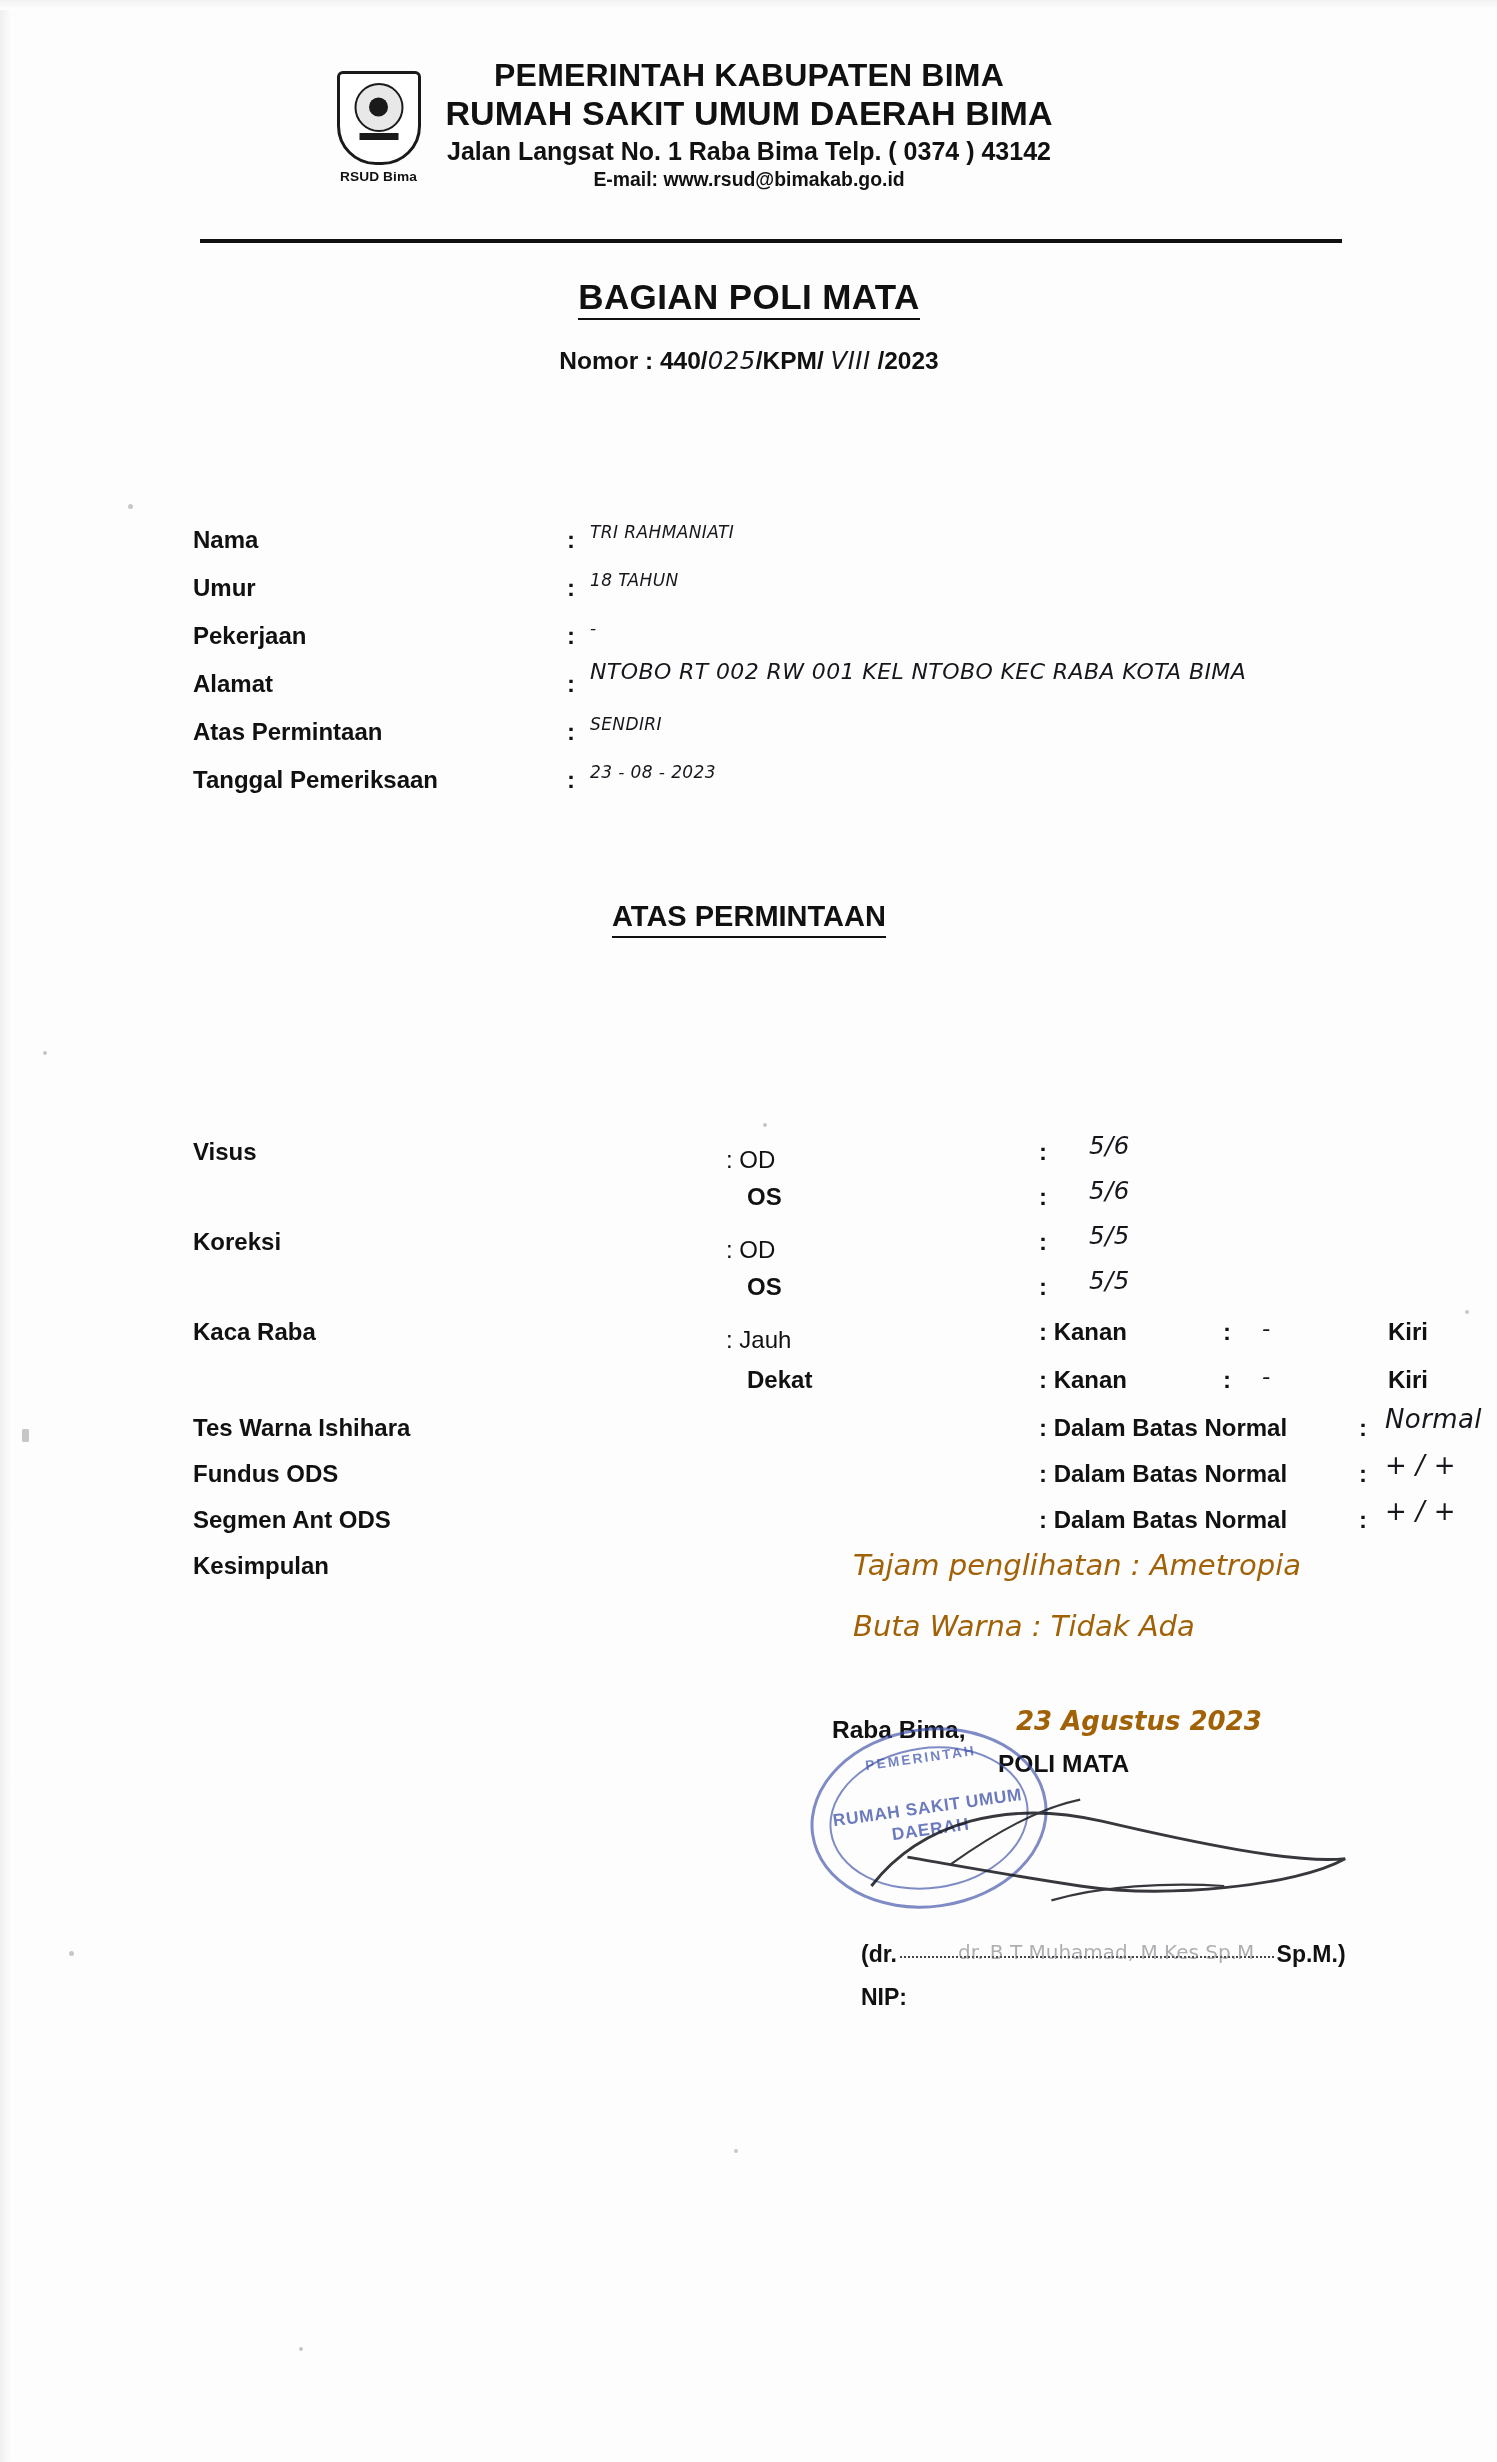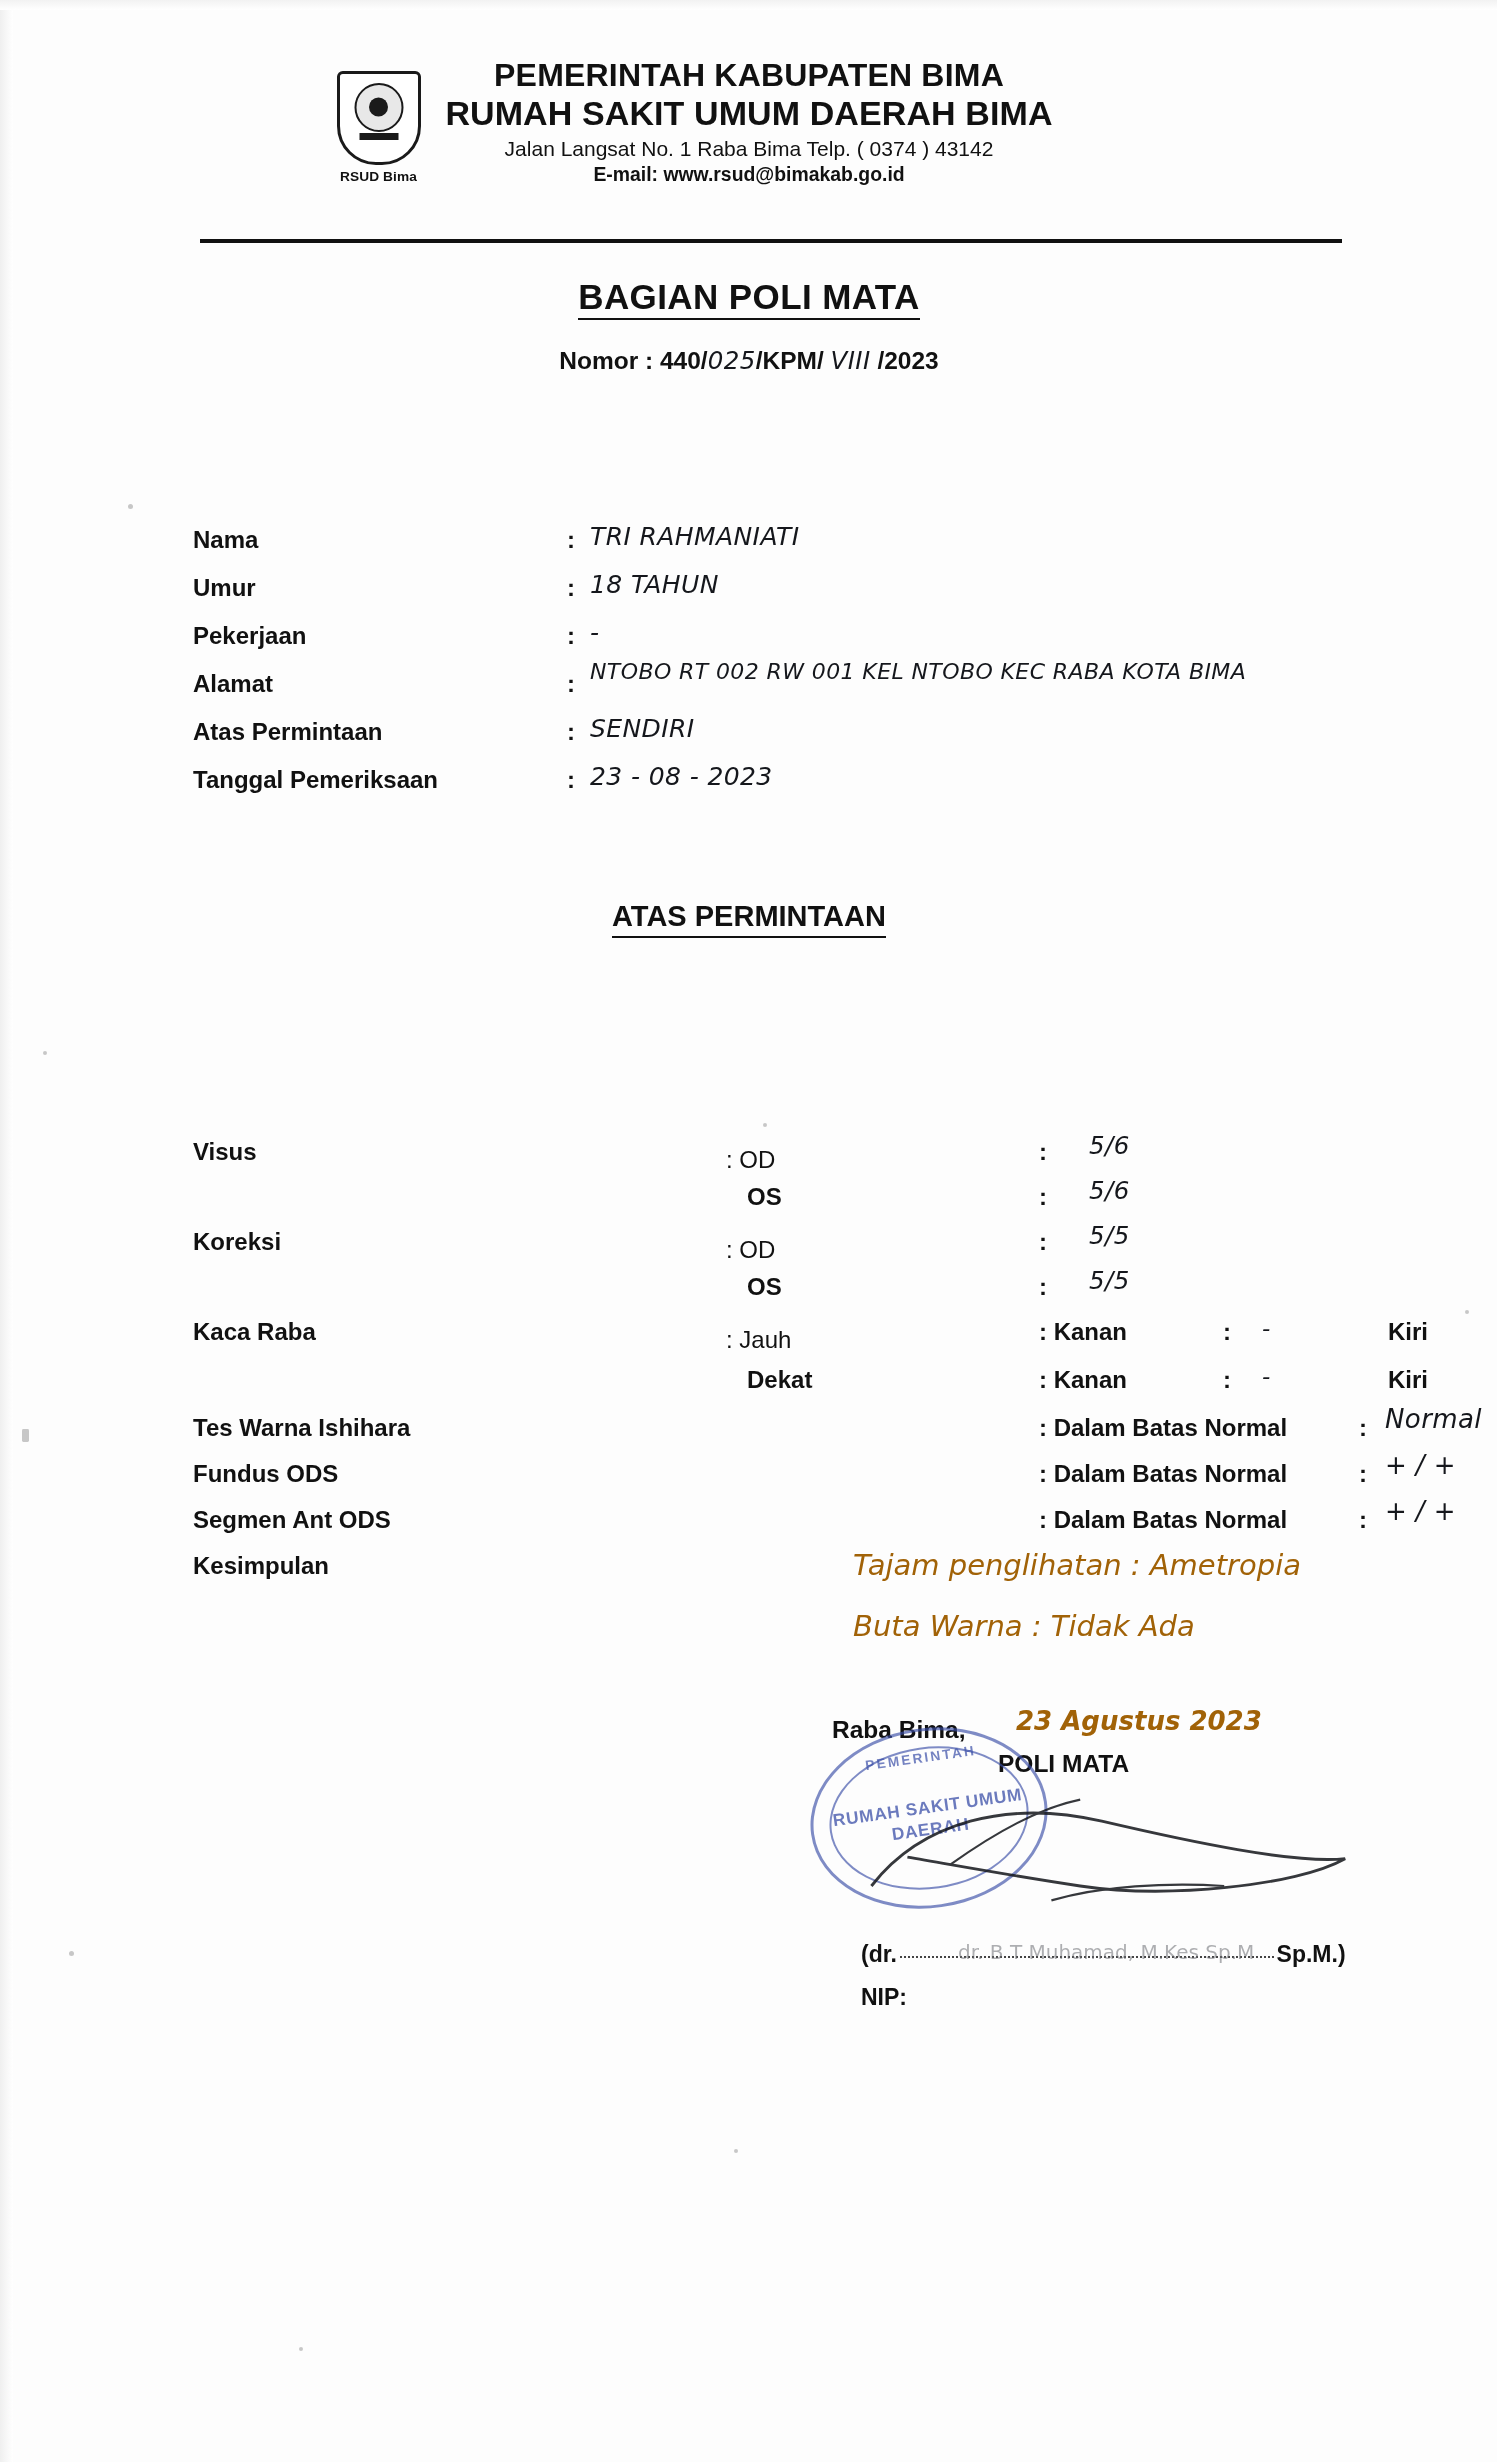--- a/index.html
+++ b/index.html
@@ -79,22 +79,22 @@
     letter-spacing: 0.2px;
     line-height: 1.12;
   }
   .org-line2 {
     font-size: 34px;
     font-weight: bold;
     letter-spacing: 0.1px;
     line-height: 1.12;
   }
   .org-line3 {
-    font-size: 21px;
-    font-weight: normal;
+    font-size: 25px;
+    font-weight: bold;
     margin-top: 4.3px;
     line-height: 1.25;
   }
   .org-line4 {
     font-size: 19.4px;
     font-weight: bold;
     line-height: 1.25;
   }
   .rule {
     position: absolute;
@@ -151,21 +151,21 @@
     font-size: 24px;
     font-weight: bold;
   }
   .ident-colon {
     position: absolute; left: 374px; top: 0;
     font-size: 24px;
     font-weight: bold;
   }
   .ident-value {
     position: absolute; left: 397px; top: -4.3px;
-    font-size: 25px;
+    font-size: 17px;
   }
   .ident-value.small { font-size: 22px; }
 
   .section-title {
     position: absolute;
     left: 0; top: 900px; width: 1498px;
     text-align: center;
     font-size: 29px;
     font-weight: bold;
   }

